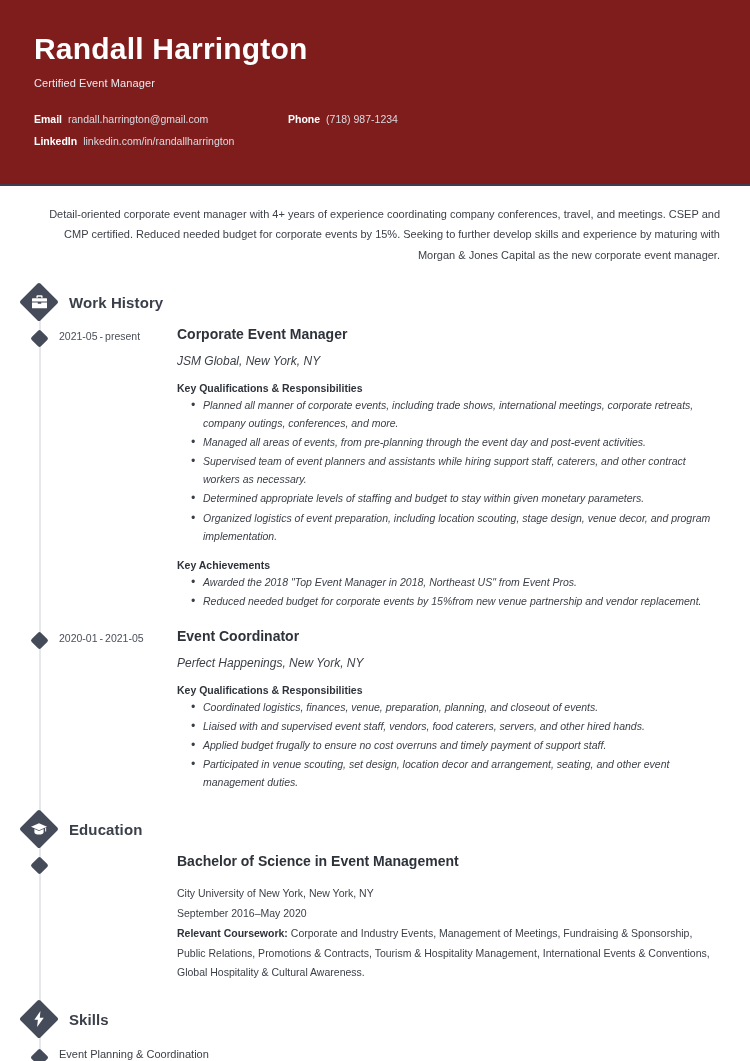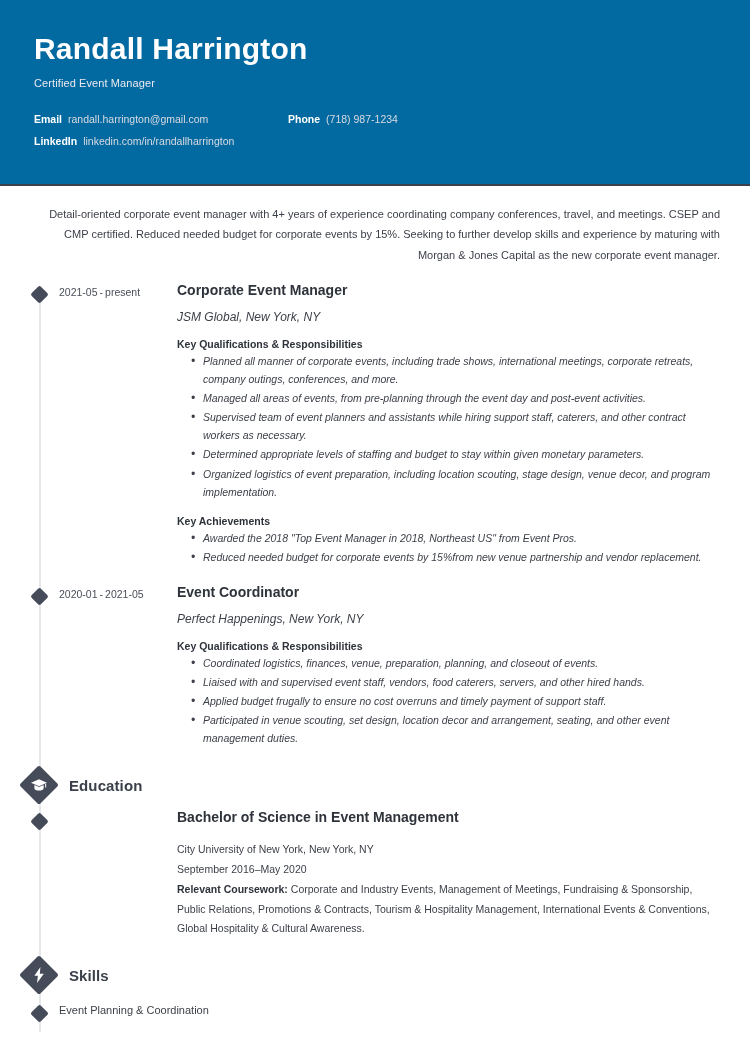--- a/index.html
+++ b/index.html
@@ -12,21 +12,21 @@
     height: 1061px;
     font-family: "Liberation Sans", sans-serif;
     color: #33373f;
     -webkit-font-smoothing: antialiased;
     overflow: hidden;
     position: relative;
   }
 
   
   .header {
-    background: #0369a1;
+    background: #7f1d1d;
     padding: 26px 34px 22px 34px;
     box-sizing: border-box;
     height: 186px;
     border-bottom: 2px solid #3c414d;
     position: relative;
   }
   .name {
     font-size: 30px;
     font-weight: bold;
     color: #ffffff;
@@ -282,20 +282,30 @@
     </div>
   </div>
 </div>
 
 <div class="summary">Detail-oriented corporate event manager with 4+ years of experience coordinating company conferences, travel, and meetings. CSEP and CMP certified. Reduced needed budget for corporate events by 15%. Seeking to further develop skills and experience by maturing with Morgan &amp; Jones Capital as the new corporate event manager.</div>
 
 <div class="timeline">
   <div class="rail"></div>
 
   <div class="section">
+    <div class="section-head">
+      <div class="diamond-badge">
+        <svg width="15" height="14" viewBox="0 0 24 22" fill="#ffffff" aria-hidden="true">
+          <path d="M9 0h6a2 2 0 0 1 2 2v2h-2.4V2.4H9.4V4H7V2a2 2 0 0 1 2-2z"></path>
+          <path d="M1 5h22a1 1 0 0 1 1 1v4H0V6a1 1 0 0 1 1-1z"></path>
+          <path d="M0 11.6h9.2v1.6a.7.7 0 0 0 .7.7h4.2a.7.7 0 0 0 .7-.7v-1.6H24V20a1 1 0 0 1-1 1H1a1 1 0 0 1-1-1v-8.4z"></path>
+        </svg>
+      </div>
+      <div class="section-title">Work History</div>
+    </div>
 
     <div class="entry">
       <div class="marker-col">
         <div class="marker"></div>
       </div>
       <div class="date-col">
         <span>2021-05</span><span class="date-sep">-</span><span>present</span>
       </div>
       <div class="content-col">
         <div class="entry-title">Corporate Event Manager</div>

